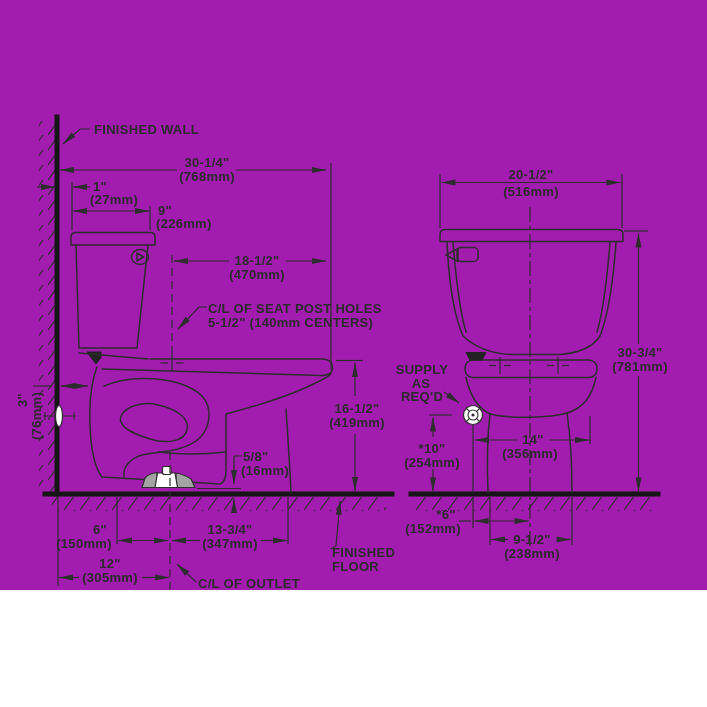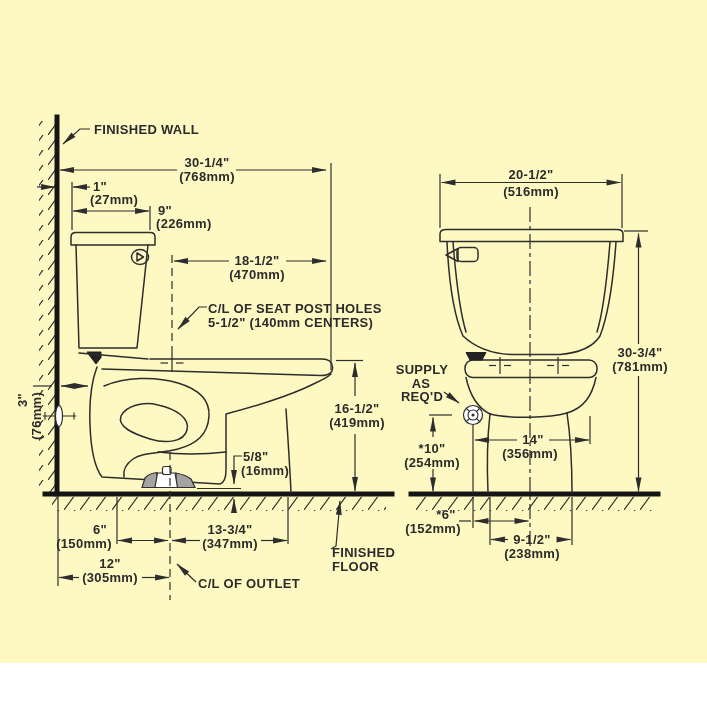--- a/index.html
+++ b/index.html
@@ -1,16 +1,16 @@
 <!DOCTYPE html>
 <html><head>
 <meta charset="utf-8">
 <style>
   html,body{margin:0;padding:0;background:#ffffff;}
-  .stage{width:707px;height:663px;position:relative;background:#fef9c3;overflow:hidden;}
+  .stage{width:707px;height:590px;position:relative;background:#a21caf;overflow:hidden;}
   svg{display:block;}
   .t{font-family:"Liberation Sans","DejaVu Sans",sans-serif;font-size:13px;font-weight:bold;fill:#2b2b2b;letter-spacing:0.3px;}
   .tc{text-anchor:middle;}
   .ln{stroke:#2d2d2d;stroke-width:1.5;fill:none;stroke-linecap:round;stroke-linejoin:round;}
   .thin{stroke:#2d2d2d;stroke-width:1.1;fill:none;}
   .thick{stroke:#151515;stroke-width:5;fill:none;stroke-linecap:square;}
   .dim{stroke:#2d2d2d;stroke-width:1.2;fill:none;}
   .dash{stroke-dasharray:8 5;}
   .cl{stroke-dasharray:15 4 4 4;}
   .grayfill{fill:#a3a3a3;stroke:#2d2d2d;stroke-width:1.2;}

